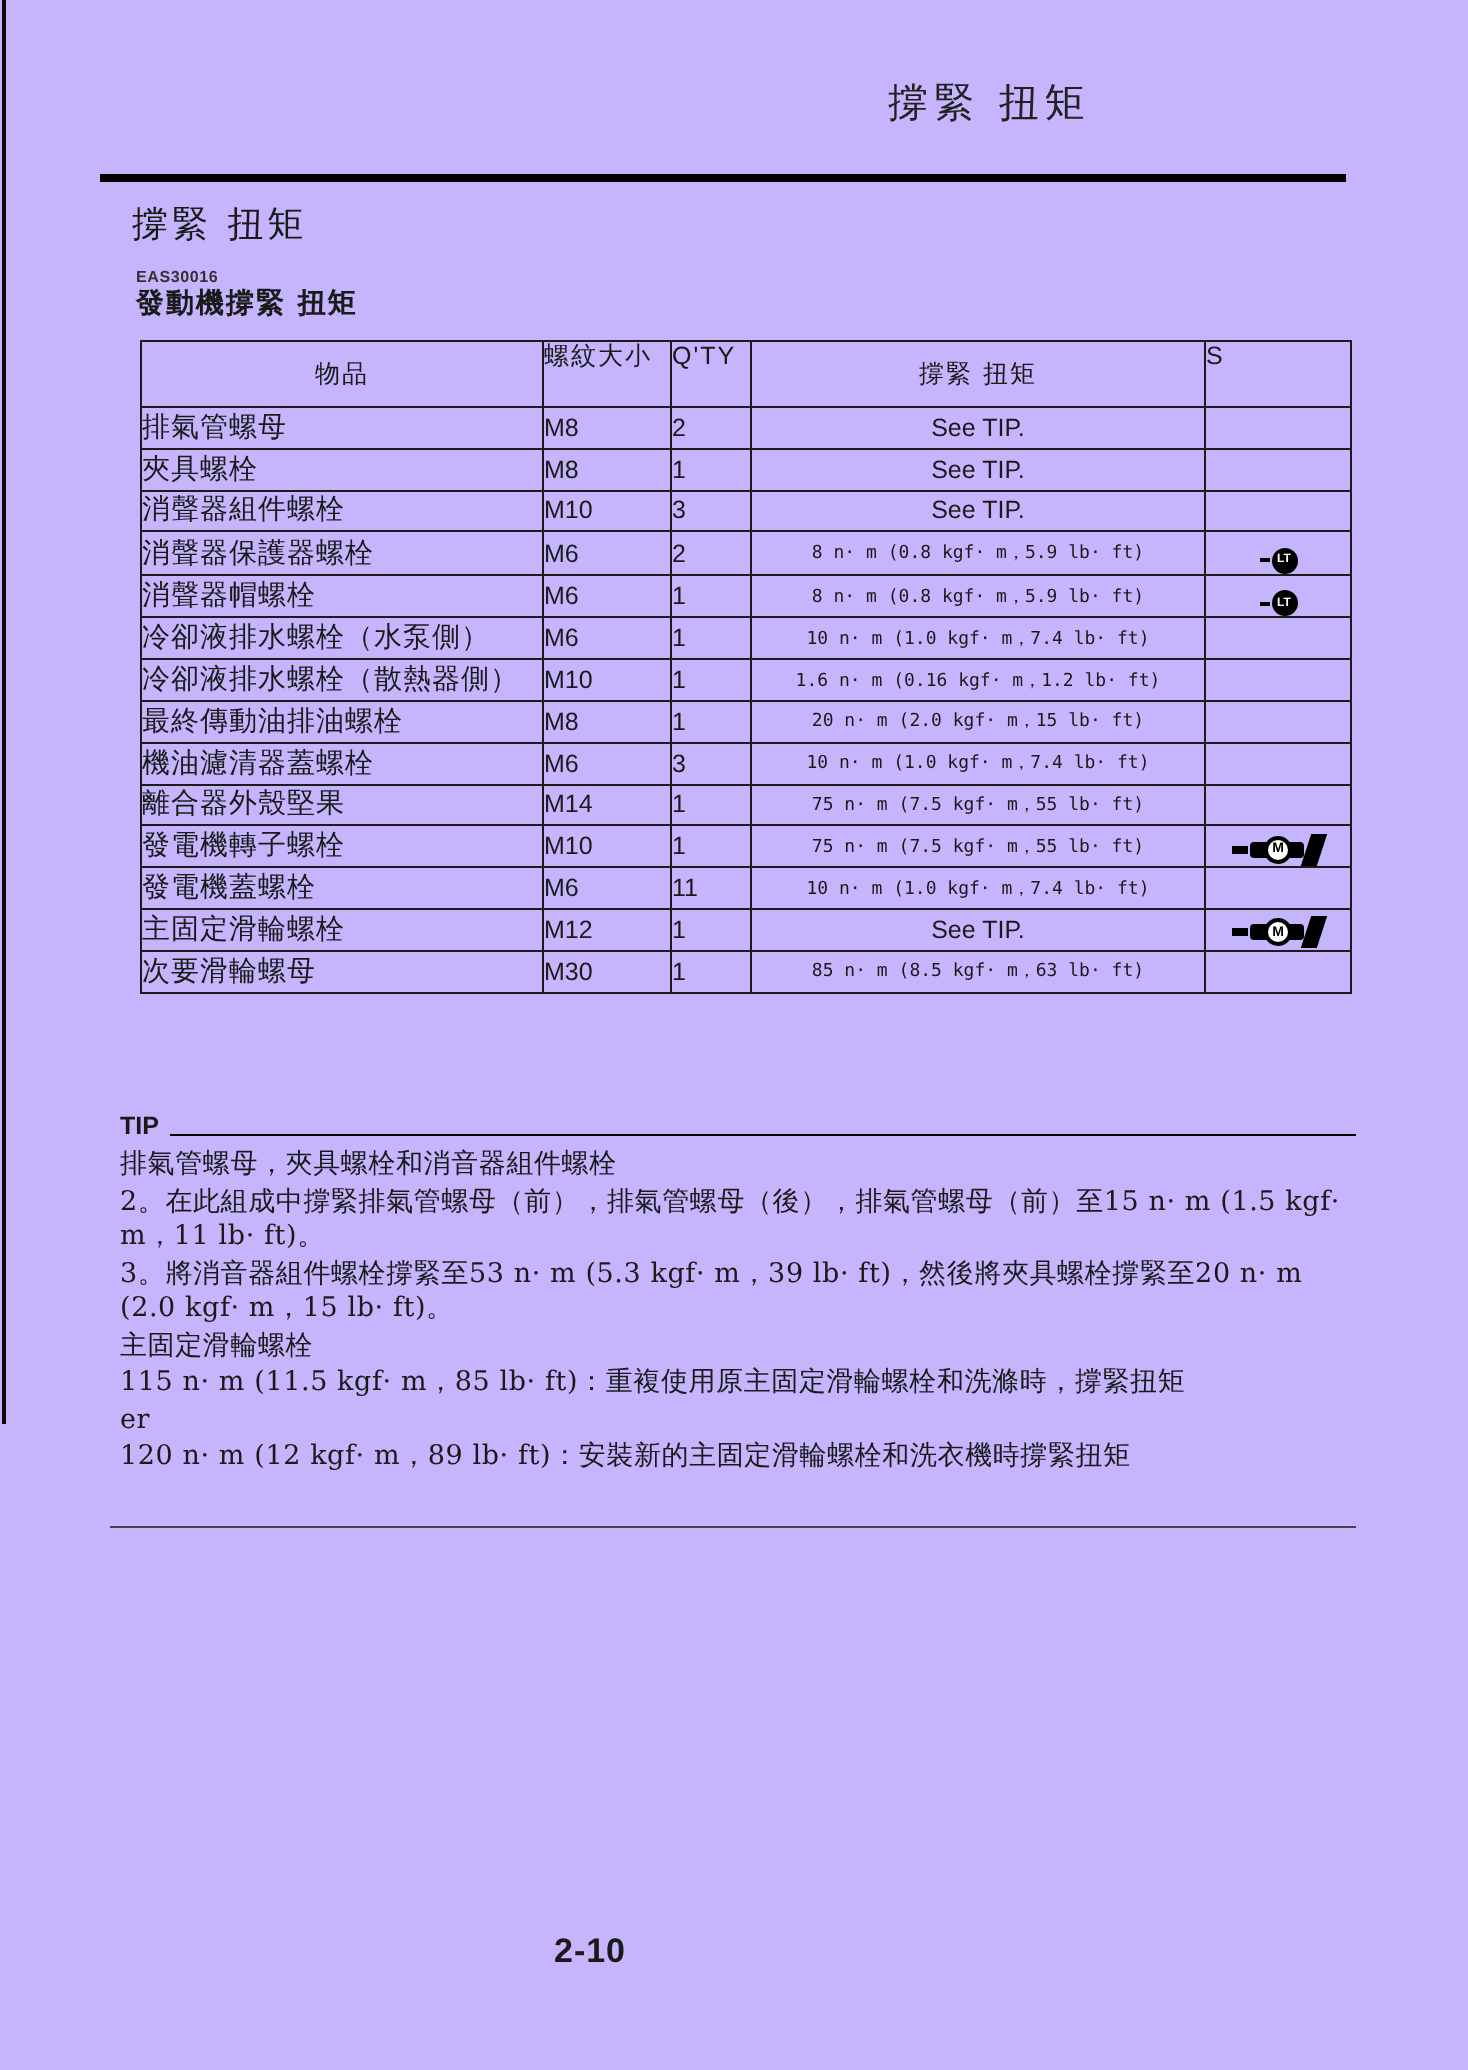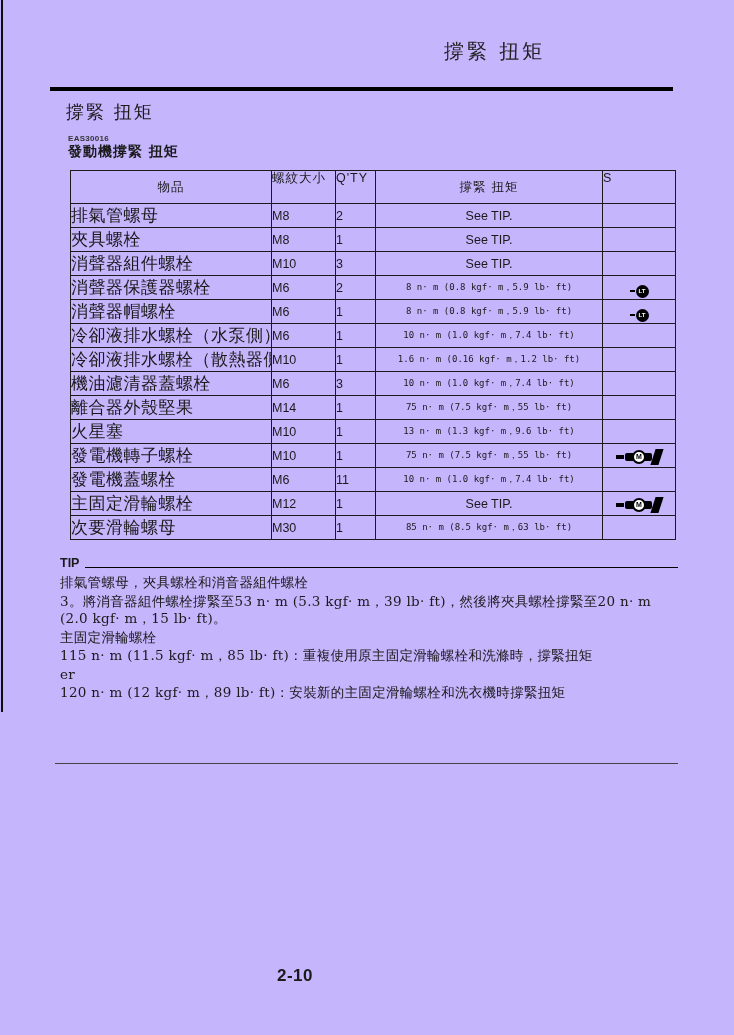--- a/index.html
+++ b/index.html
@@ -20,21 +20,21 @@
   .torque-table thead tr{height:33px;}
   .torque-table th{font-weight:normal;font-size:12.5px;}
   .th-item{width:200px;text-align:center;vertical-align:middle;letter-spacing:1px;}
   .th-size{width:63px;text-align:left;vertical-align:top;padding:2px 4px;letter-spacing:1px;line-height:14px;}
   .th-qty{width:39px;text-align:left;vertical-align:top;padding:4px 2px 0 3px;
           font-family:"Liberation Sans",sans-serif;font-size:10px;letter-spacing:1px;}
   .th-torque{width:226px;text-align:center;vertical-align:middle;letter-spacing:1px;}
   .th-symbol{width:72px;text-align:left;vertical-align:top;padding:5px 0 0 10px;font-size:11px;
              font-family:"Liberation Sans",sans-serif;}
   .torque-table tbody tr{height:20.8px;}
-  .td-item{font-size:17px;padding-left:5px;letter-spacing:0.5px;white-space:nowrap;}
+  .td-item{font-size:14px;padding-left:5px;letter-spacing:0.5px;white-space:nowrap;}
   .td-size,.td-qty{text-align:left;font-family:"Liberation Sans",sans-serif;font-size:12.5px;}
   .td-torque{text-align:center;}
   .torque-see{font-family:"Liberation Sans",sans-serif;font-size:12.5px;}
   .torque-val{font-family:"DejaVu Sans Mono",monospace;font-size:9px;}
   .td-symbol{text-align:center;vertical-align:middle;}
 
   .icon-lt{display:inline-flex;align-items:center;}
   .lt-dash{width:5px;height:2px;background:#000;margin-right:1px;}
   .lt-ball{width:13px;height:13px;border-radius:50%;background:#000;color:#fff;font-size:6px;
            font-weight:bold;font-family:"Liberation Sans",sans-serif;display:inline-flex;
@@ -131,38 +131,38 @@
           <td class="td-symbol"></td>
         </tr>
         <tr>
           <td class="td-item">冷卻液排水螺栓（散熱器側）</td>
           <td class="td-size">M10</td>
           <td class="td-qty">1</td>
           <td class="td-torque torque-val">1.6 n· m (0.16 kgf· m，1.2 lb· ft)</td>
           <td class="td-symbol"></td>
         </tr>
         <tr>
+          <td class="td-item">最終傳動油排油螺栓</td>
+          <td class="td-size">M8</td>
+          <td class="td-qty">1</td>
+          <td class="td-torque torque-val">20 n· m (2.0 kgf· m，15 lb· ft)</td>
+          <td class="td-symbol"></td>
+        </tr>
+        <tr>
           <td class="td-item">機油濾清器蓋螺栓</td>
           <td class="td-size">M6</td>
           <td class="td-qty">3</td>
           <td class="td-torque torque-val">10 n· m (1.0 kgf· m，7.4 lb· ft)</td>
           <td class="td-symbol"></td>
         </tr>
         <tr>
           <td class="td-item">離合器外殼堅果</td>
           <td class="td-size">M14</td>
           <td class="td-qty">1</td>
           <td class="td-torque torque-val">75 n· m (7.5 kgf· m，55 lb· ft)</td>
-          <td class="td-symbol"></td>
-        </tr>
-        <tr>
-          <td class="td-item">火星塞</td>
-          <td class="td-size">M10</td>
-          <td class="td-qty">1</td>
-          <td class="td-torque torque-val">13 n· m (1.3 kgf· m，9.6 lb· ft)</td>
           <td class="td-symbol"></td>
         </tr>
         <tr>
           <td class="td-item">發電機轉子螺栓</td>
           <td class="td-size">M10</td>
           <td class="td-qty">1</td>
           <td class="td-torque torque-val">75 n· m (7.5 kgf· m，55 lb· ft)</td>
           <td class="td-symbol"><span class="icon-m"><span class="m-dash"></span><span class="m-bar"></span><span class="m-flag"></span><span class="m-circle">M</span></span></td>
         </tr>
         <tr>
@@ -189,20 +189,21 @@
       </tbody>
   </table>
 
   <div class="tip">
     <div class="tip-header">
       <span class="tip-label">TIP</span>
       <span class="tip-rule"></span>
     </div>
     <div>
         <div class="tip-line">排氣管螺母，夾具螺栓和消音器組件螺栓</div>
+        <div class="tip-line">2。在此組成中撐緊排氣管螺母（前），排氣管螺母（後），排氣管螺母（前）至15 n· m (1.5 kgf· m，11 lb· ft)。</div>
         <div class="tip-line">3。將消音器組件螺栓撐緊至53 n· m (5.3 kgf· m，39 lb· ft)，然後將夾具螺栓撐緊至20 n· m (2.0 kgf· m，15 lb· ft)。</div>
         <div class="tip-line">主固定滑輪螺栓</div>
         <div class="tip-line">115 n· m (11.5 kgf· m，85 lb· ft)：重複使用原主固定滑輪螺栓和洗滌時，撐緊扭矩</div>
         <div class="tip-line">er</div>
         <div class="tip-line">120 n· m (12 kgf· m，89 lb· ft)：安裝新的主固定滑輪螺栓和洗衣機時撐緊扭矩</div>
       </div>
   </div>
 
   <div class="bottom-rule"></div>
   <div class="page-number">2-10</div>

